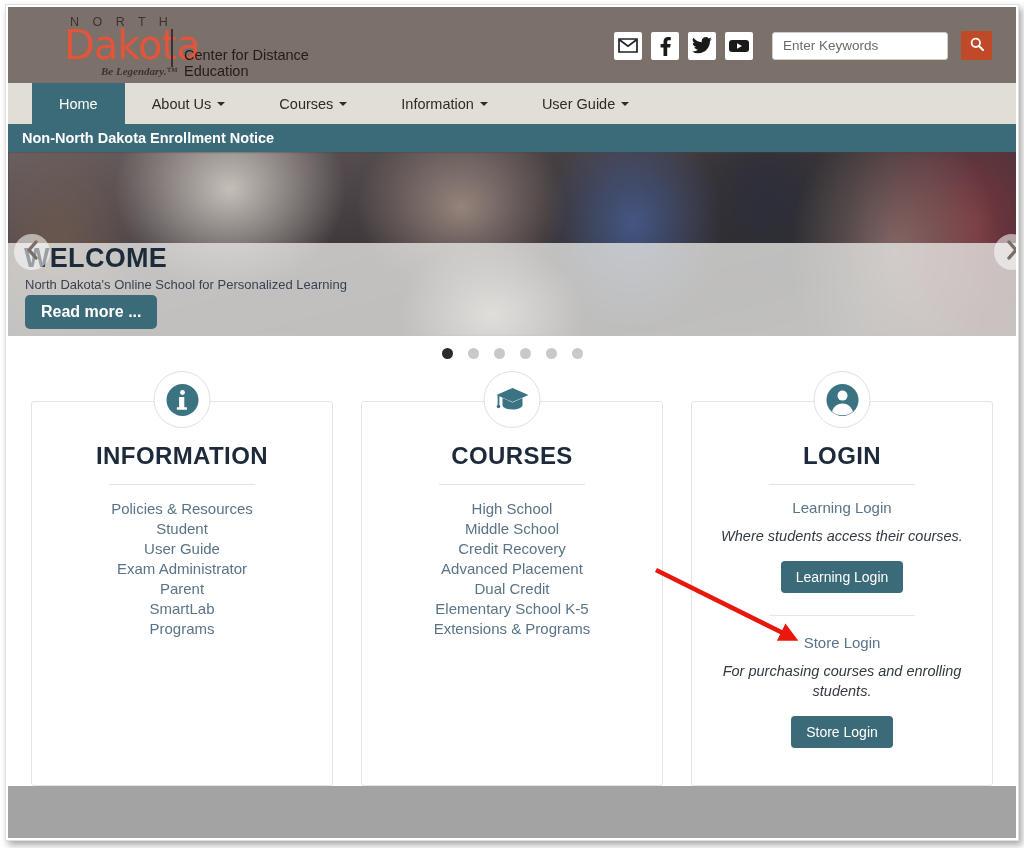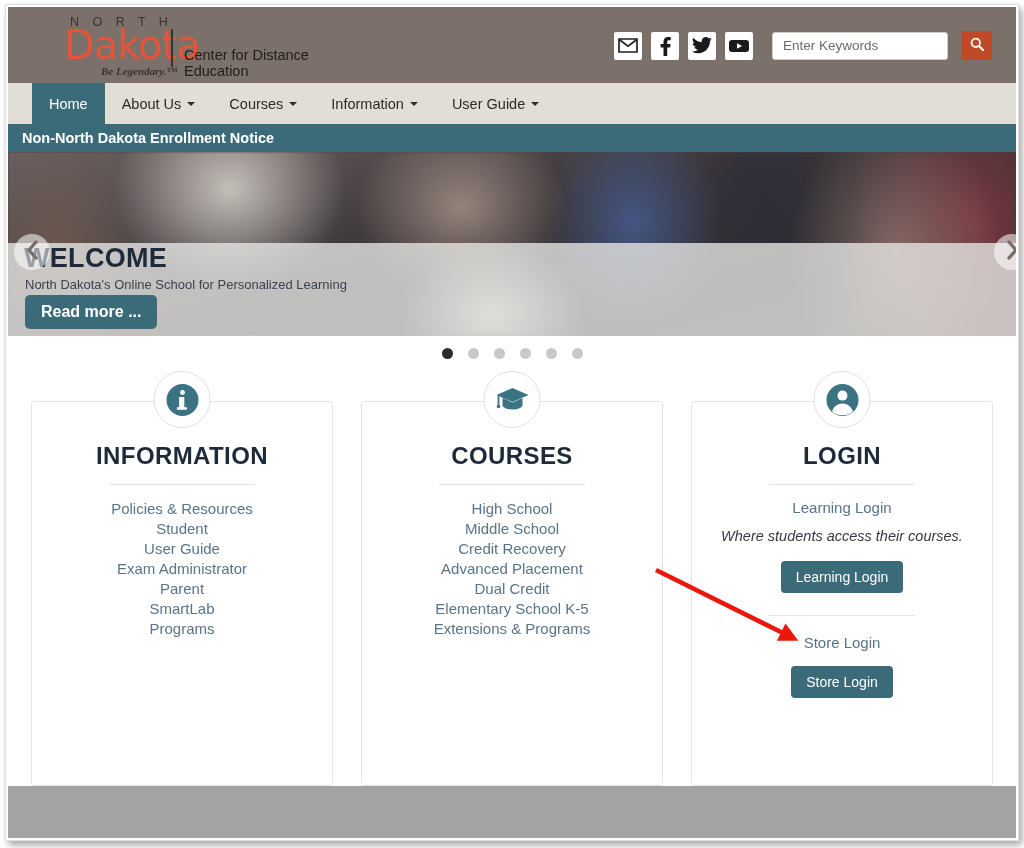--- a/index.html
+++ b/index.html
@@ -137,21 +137,21 @@
     position: relative;
     height: 41px;
     background: #e1dfd5;
     display: flex;
     align-items: stretch;
     padding-left: 24px;
   }
   .nav-item {
     display: flex;
     align-items: center;
-    padding: 0 17px;
+    padding: 0 27px;
     font-size: 14.5px;
     color: #2d2a27;
     cursor: pointer;
     white-space: nowrap;
   }
   .nav-item.active {
     background: #3b6b78;
     color: #ffffff;
   }
   .caret {
@@ -532,20 +532,21 @@
         <div class="card-title">LOGIN</div>
         <div class="card-divider"></div>
 
         <div class="login-label">Learning Login</div>
         <div class="login-desc">Where students access their courses.</div>
         <button class="login-btn">Learning Login</button>
 
         <div class="login-sep"></div>
 
         <div class="login-label">Store Login</div>
+        <div class="login-desc">For purchasing courses and enrolling students.</div>
         <button class="login-btn">Store Login</button>
       </div>
     </div>
 
     <svg id="annotation-arrow" viewBox="0 0 1008 831">
       <defs>
         <marker id="redhead" markerWidth="4.2" markerHeight="4.2" refX="2.4" refY="2.1" orient="auto">
           <path d="M0,0 L4.2,2.1 L0,4.2 Z" fill="#e8190c"></path>
         </marker>
       </defs>

